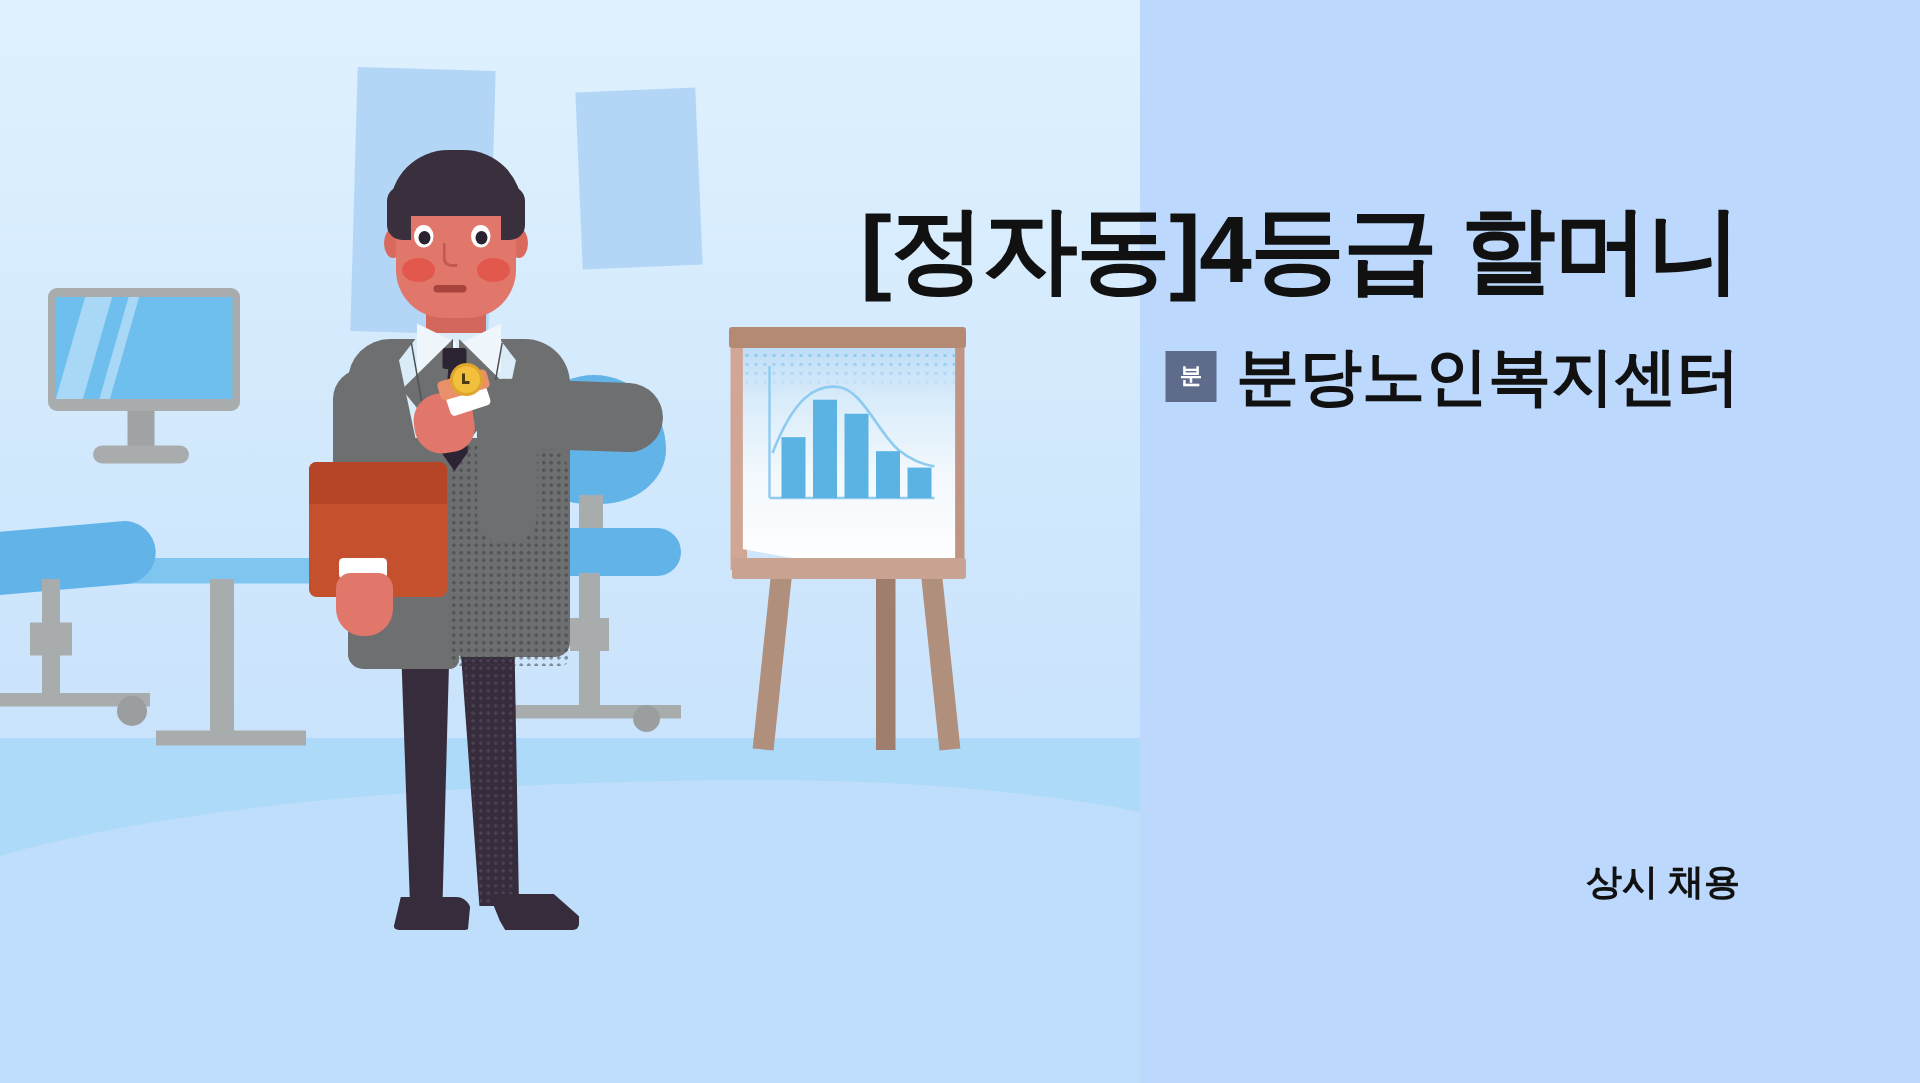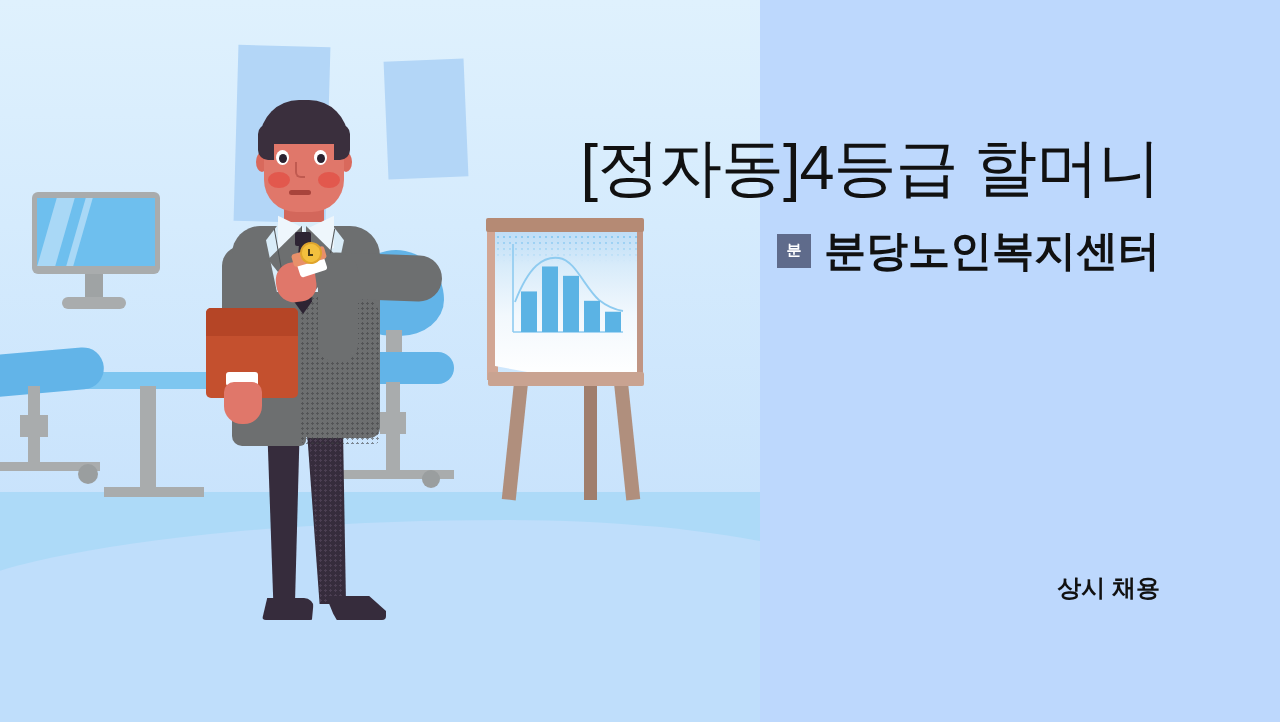--- a/index.html
+++ b/index.html
@@ -166,21 +166,21 @@
     clip-path:polygon(0% 0%,92% 0%,100% 100%,34% 100%);
   }
   .shoe-l{position:absolute;left:74px;top:502px;width:52px;height:22px;background:#362c3c;border-radius:3px 10px 4px 4px;clip-path:polygon(10% 0%,100% 0%,96% 100%,0% 100%);}
   .shoe-r{position:absolute;left:138px;top:500px;width:60px;height:24px;background:#362c3c;border-radius:3px 12px 4px 4px;clip-path:polygon(0% 0%,72% 0%,100% 62%,100% 100%,18% 100%,12% 74%);}
 
   
   .text-block{
     position:absolute;right:120px;top:132px;width:680px;text-align:right;
   }
   .headline{
-    font-size:63px; font-weight:400; color:#111111;
+    font-size:63px; font-weight:700; color:#111111;
     letter-spacing:-1px; line-height:1.12; white-space:nowrap;
   }
   .company-row{
     display:flex; align-items:center; justify-content:flex-end;
     gap:13px; margin-top:20px;
   }
   .company-badge{
     width:34px;height:34px;background:#5f6b8b;color:#ffffff;
     font-size:15px;font-weight:700;display:flex;align-items:center;justify-content:center;
     flex:0 0 auto;

